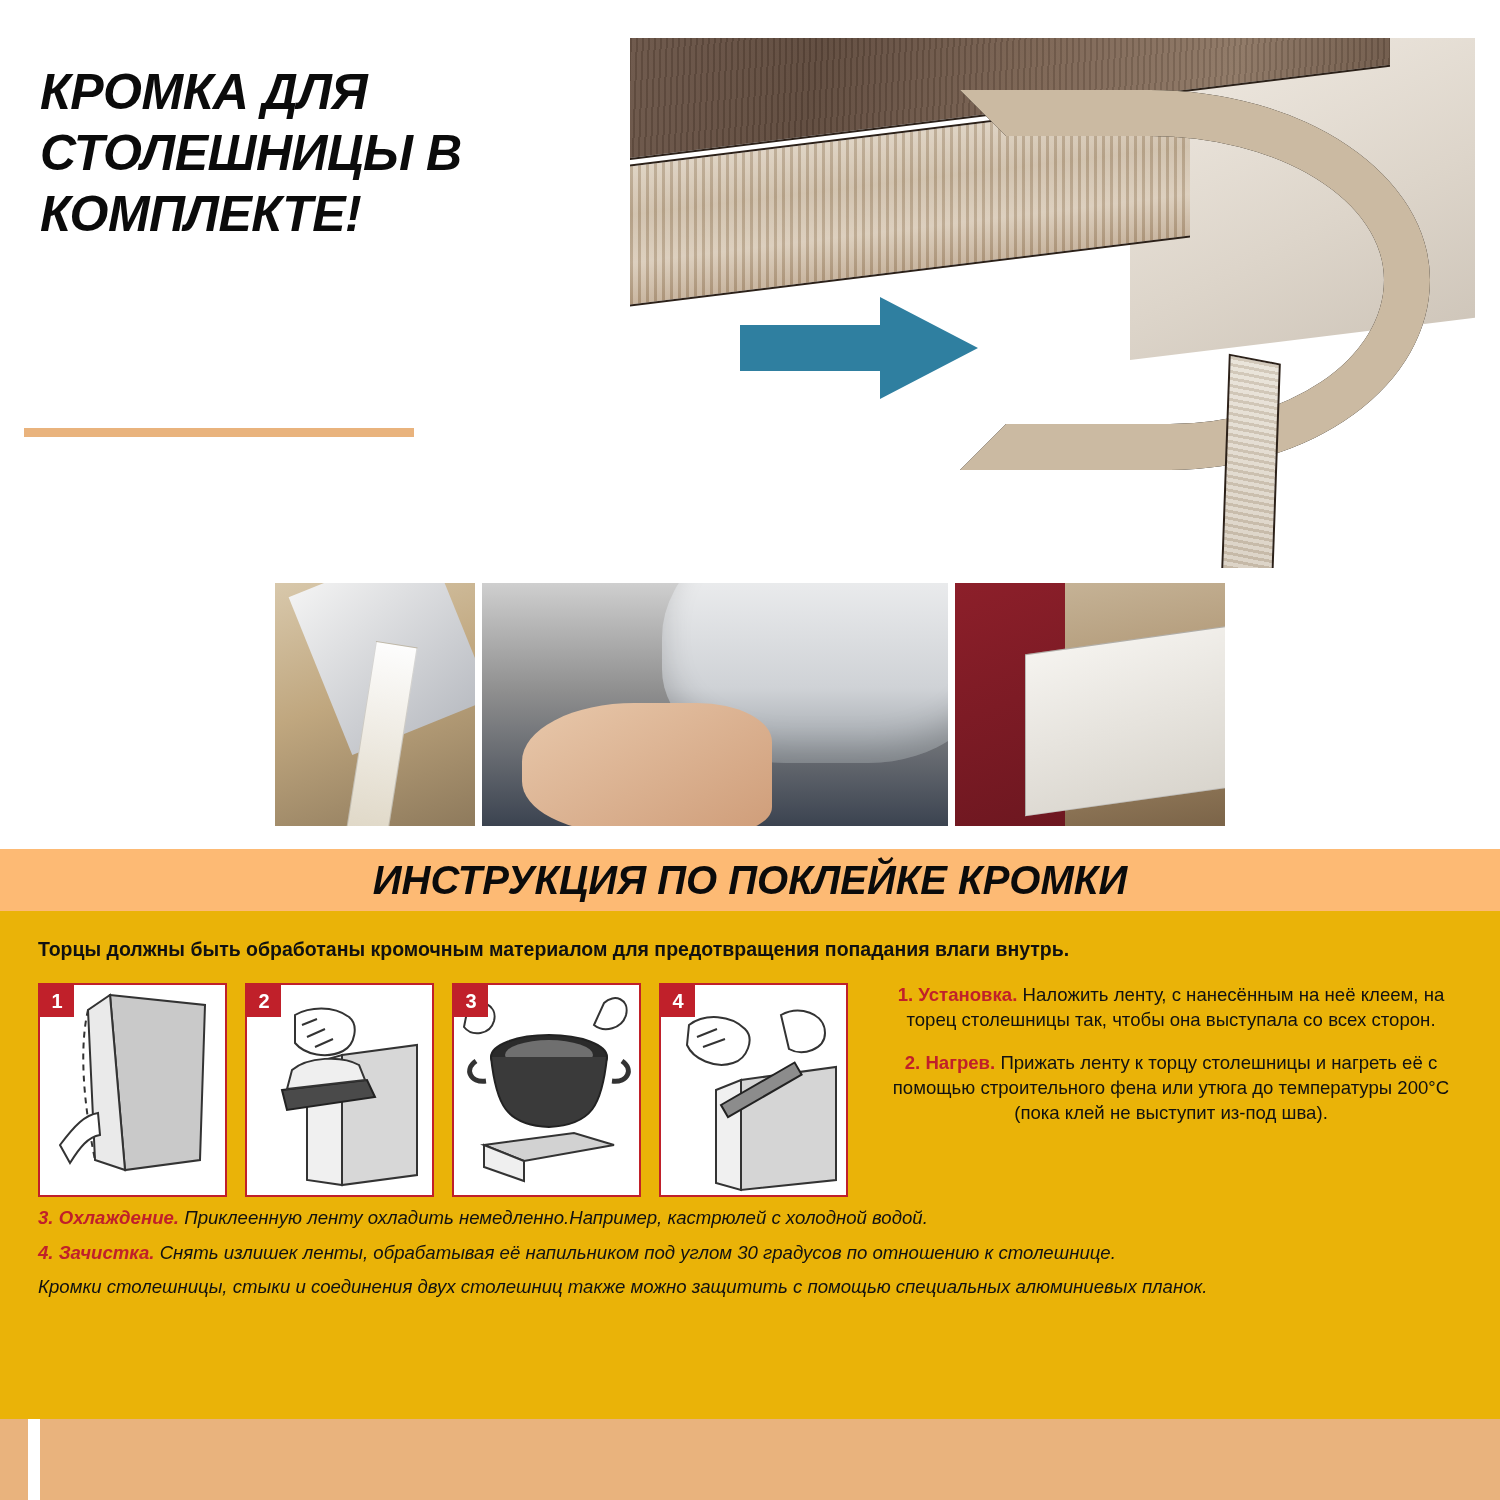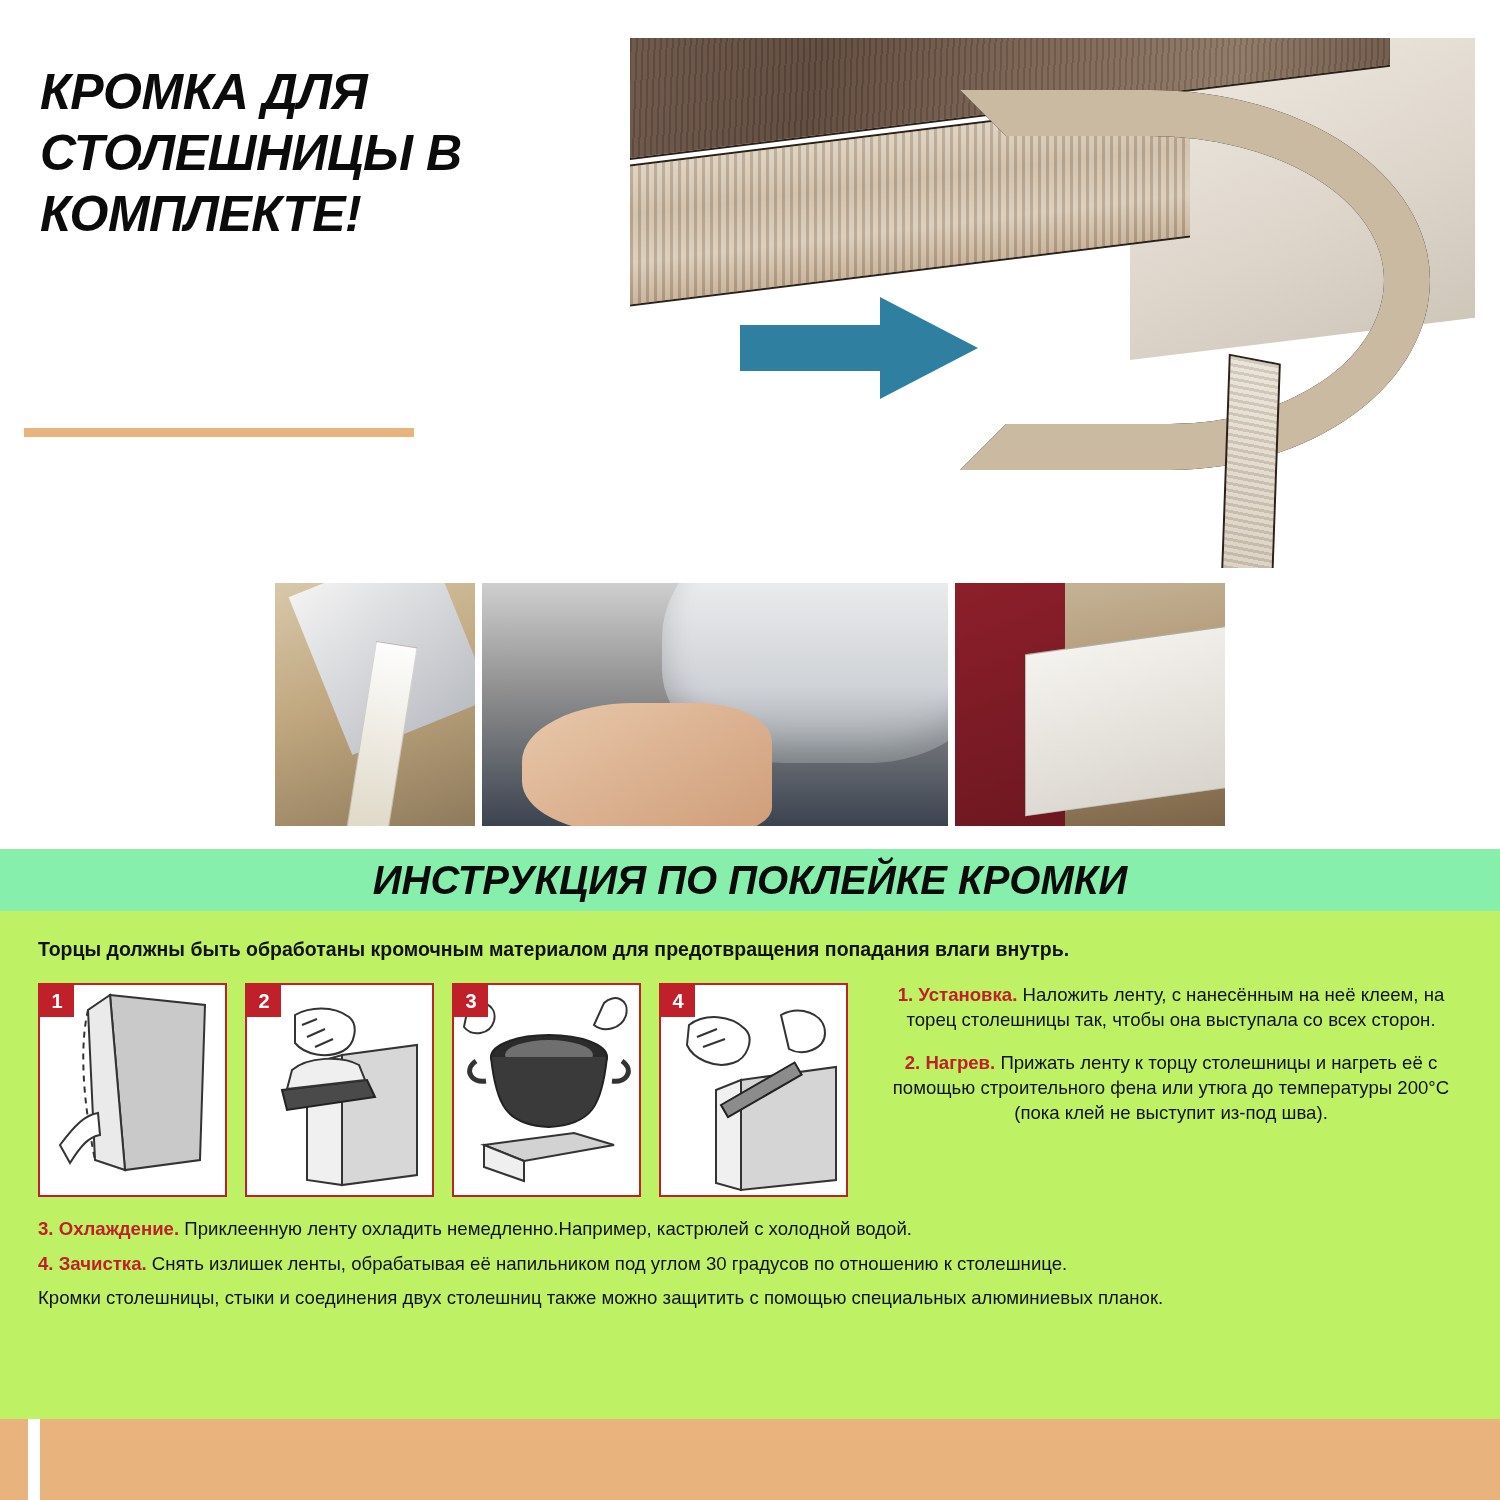--- a/index.html
+++ b/index.html
@@ -176,40 +176,40 @@
     background: linear-gradient(170deg,#f5f3ef,#d8d4cc);
     transform: skewY(-8deg);
     border: 1px solid rgba(0,0,0,.2);
   }
 
   
   .banner {
     position: absolute;
     left: 0; top: 849px;
     width: 1500px; height: 62px;
-    background: #86efac;
+    background: #fdba74;
     display: flex;
     align-items: center;
     justify-content: center;
   }
   .banner-text {
     font-size: 40px;
     font-weight: bold;
     font-style: italic;
     letter-spacing: 0px;
     color: #0b0b0b;
     text-transform: uppercase;
   }
 
   
   .instructions {
     position: absolute;
     left: 0; top: 911px;
     width: 1500px; height: 508px;
-    background: #bef264;
+    background: #eab308;
     padding: 26px 38px 0 38px;
     box-sizing: border-box;
   }
   .intro {
     font-size: 19.5px;
     font-weight: bold;
     color: #111;
     margin: 0 0 22px 0;
     line-height: 1.25;
   }
@@ -249,23 +249,24 @@
   }
   .text-col {
     flex: 1;
     padding-left: 22px;
     font-size: 18.6px;
     line-height: 1.34;
   }
   .text-col p { margin: 0 0 18px 0; text-align: center; }
   .red { color: #c0202a; font-weight: bold; }
   .below {
-    margin-top: 19px;
+    margin-top: 8px;
     font-size: 18.6px;
     line-height: 1.42;
+    font-style: italic;
   }
   .below p { margin: 0 0 8px 0; }
 
   
   .bottom-bar {
     position: absolute;
     left: 0; top: 1419px;
     width: 1500px; height: 81px;
     background: #e9b37d;
   }

